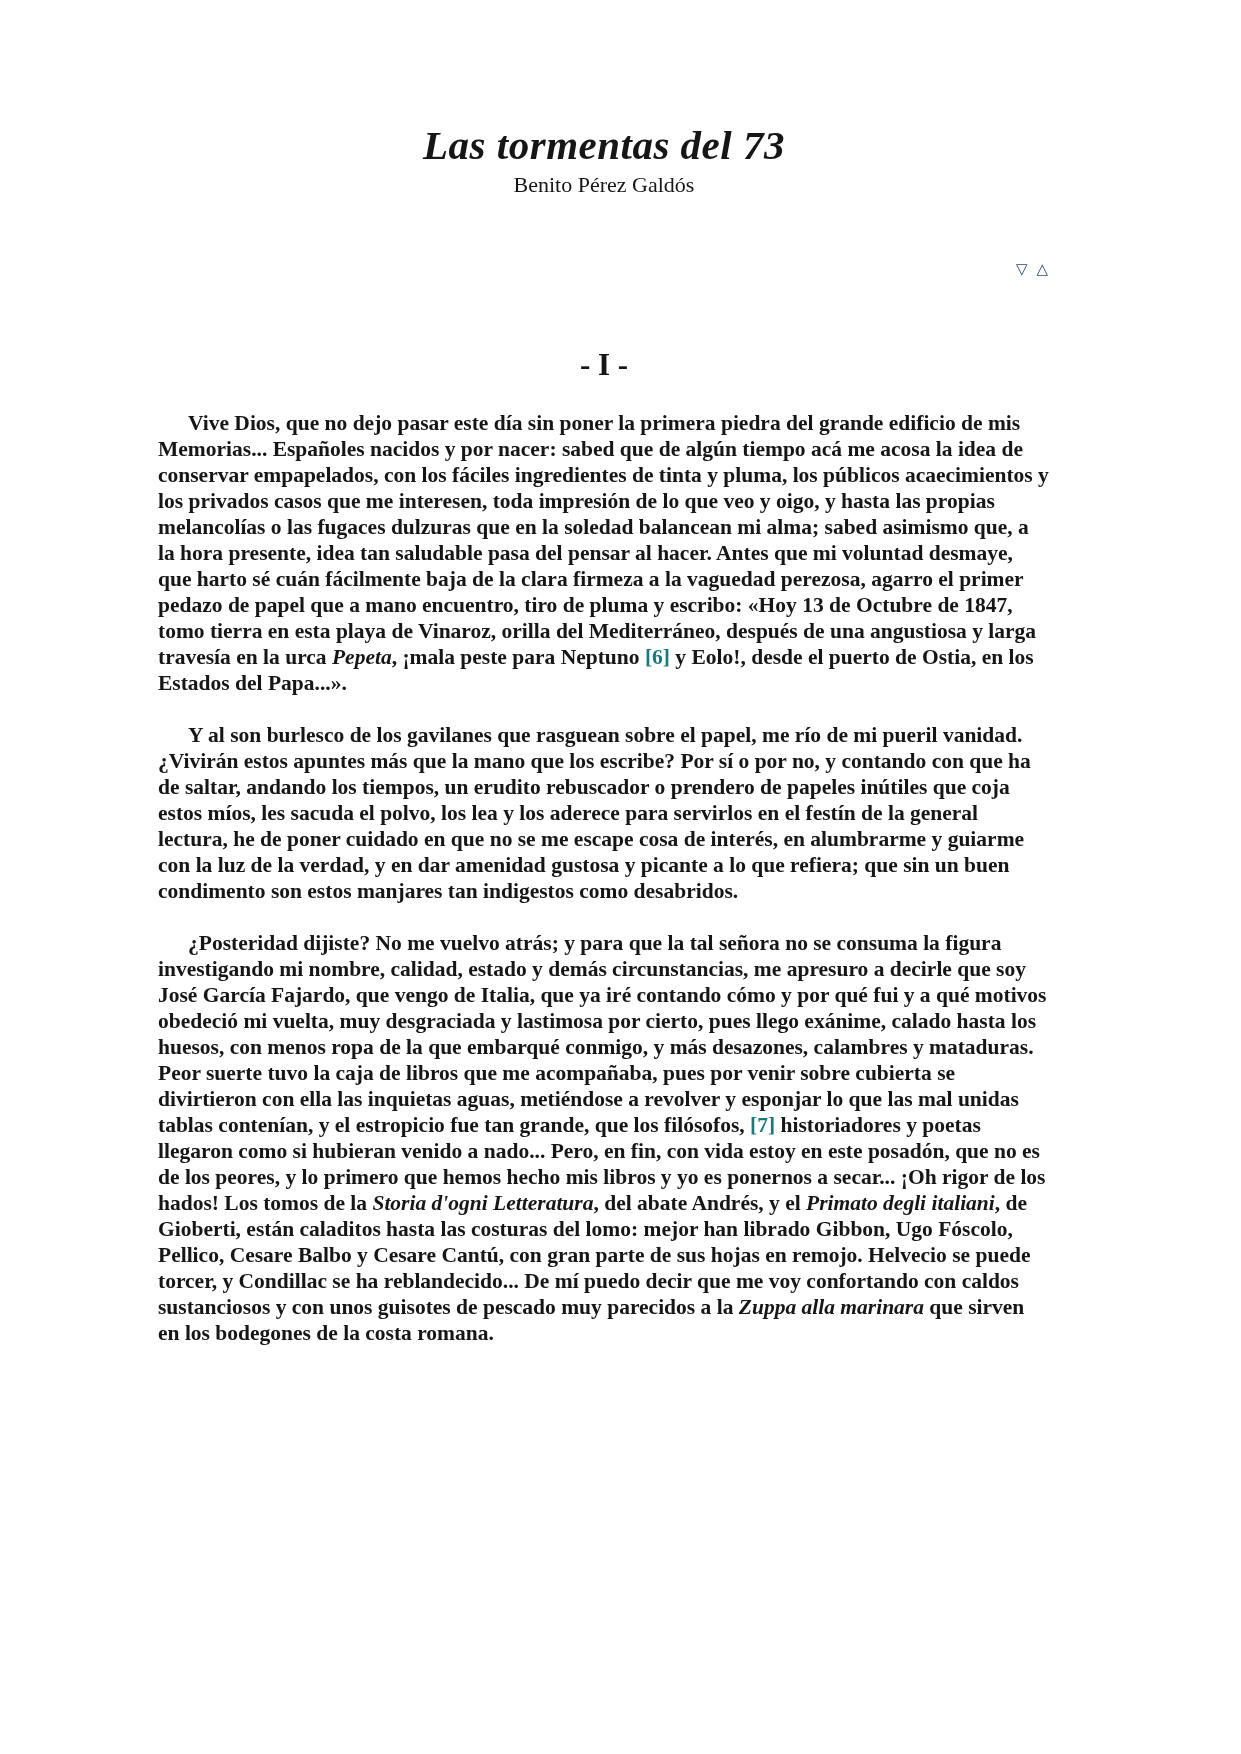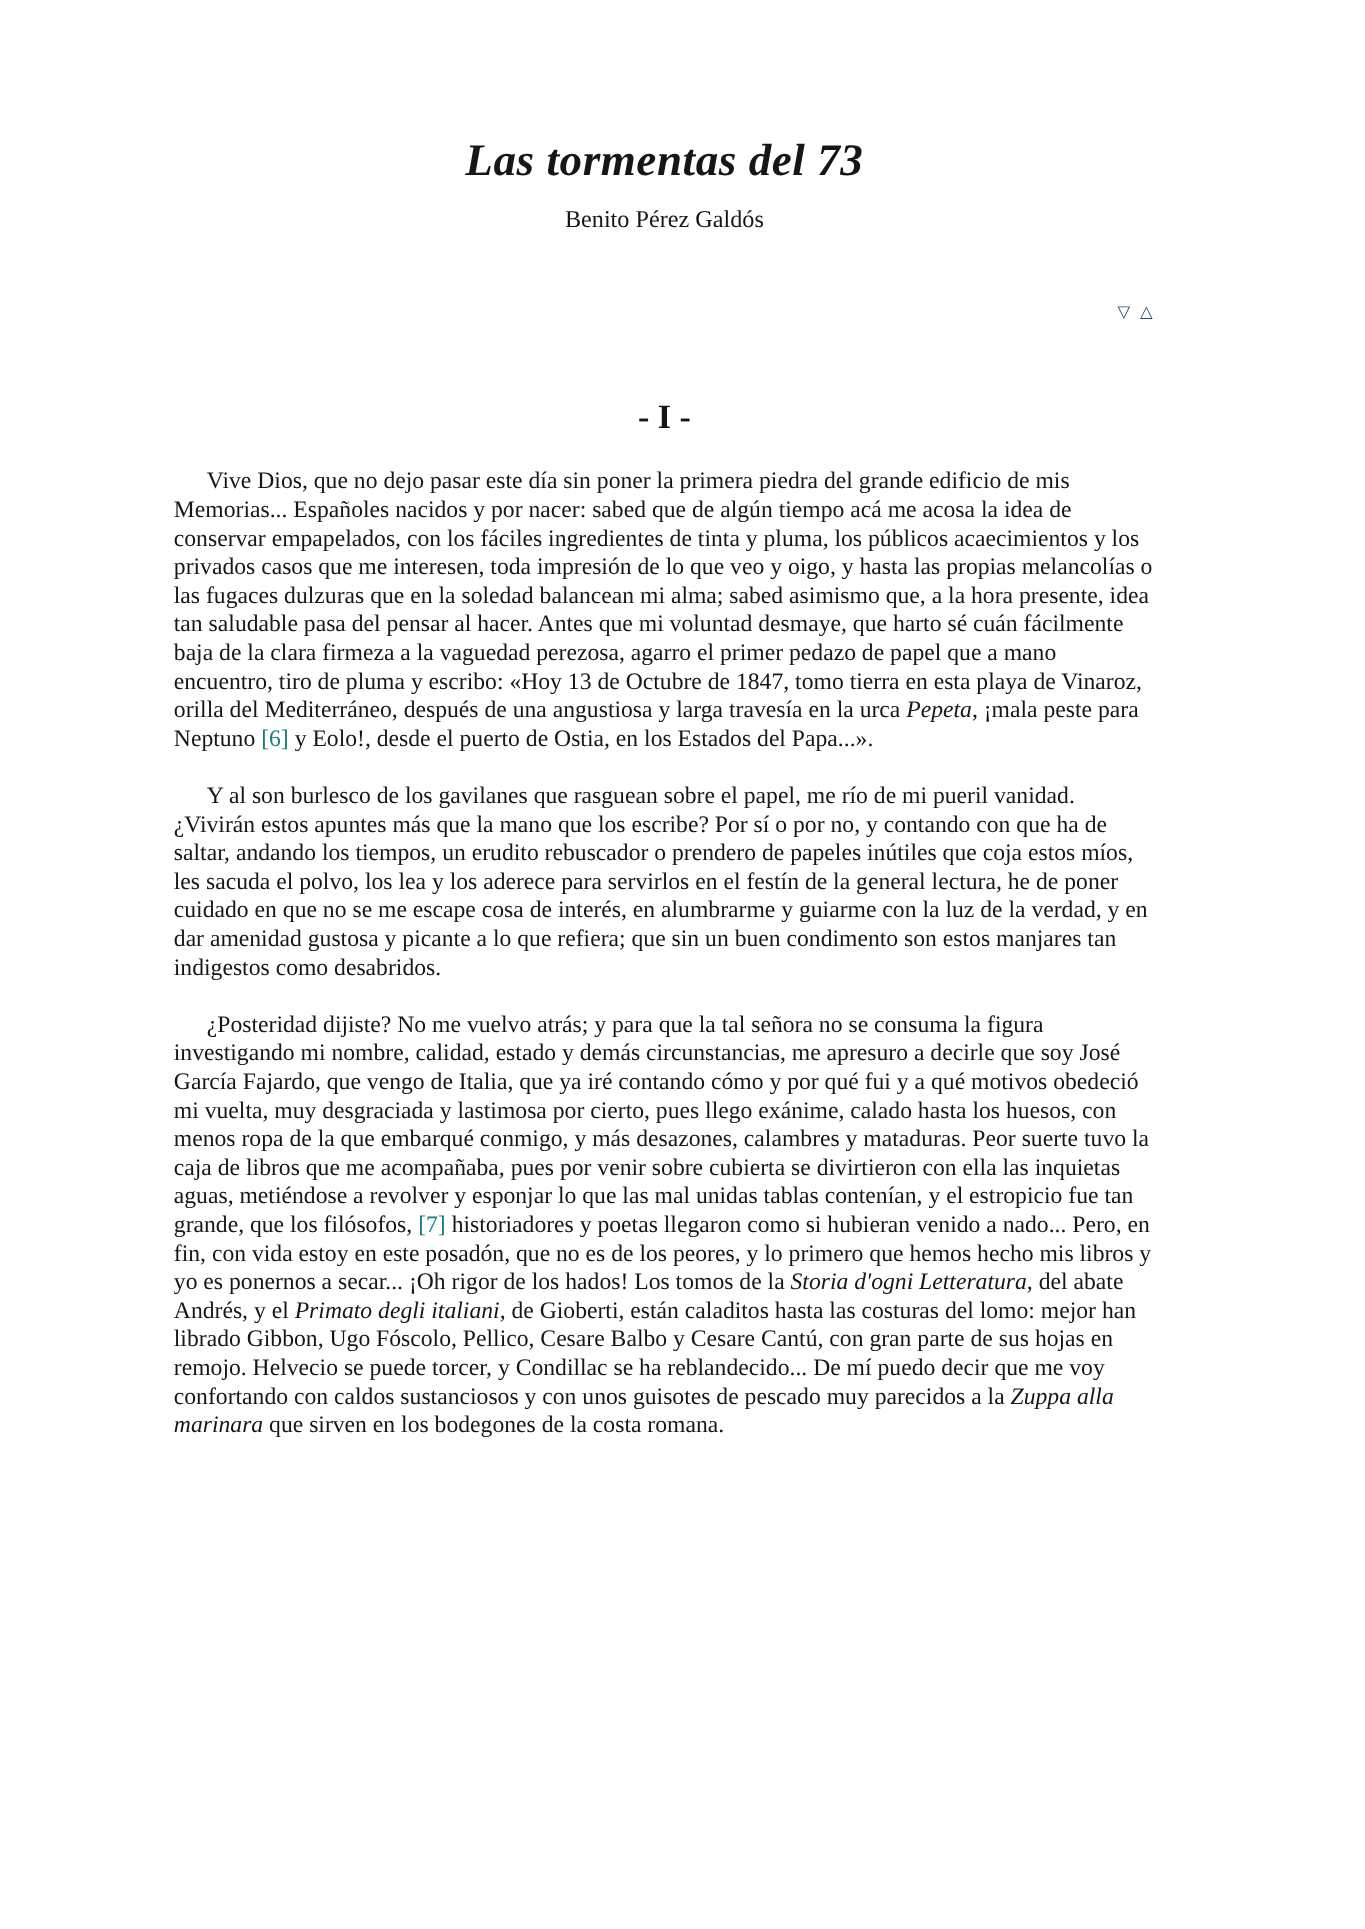--- a/index.html
+++ b/index.html
@@ -19,21 +19,21 @@
   h1.book-title {
     margin: 0;
     text-align: center;
     font-size: 41px;
     line-height: 1.15;
     font-weight: bold;
     font-style: italic;
     letter-spacing: 0.5px;
   }
   .author-line {
-    margin-top: 17px;
+    margin-top: 3px;
     text-align: center;
     font-size: 22px;
     line-height: 26px;
   }
   .section-nav {
     margin-top: 60px;
     text-align: right;
     height: 22px;
     padding-right: 2px;
   }
@@ -46,21 +46,21 @@
     display: inline-block;
     line-height: 22px;
   }
   h2.chapter-heading {
     margin: 66px 0 0 0;
     text-align: center;
     font-size: 31px;
     line-height: 38px;
     font-weight: bold;
   }
-  .chapter-text { margin-top: 0; }
+  .chapter-text { margin-top: 0; font-weight: bold; }
   .chapter-text p {
     margin: 26px 0 0 0;
     font-size: 21.5px;
     line-height: 26px;
     text-indent: 30px;
     text-align: left;
   }
   .chapter-text a.ref-link {
     color: var(--link, #177b7e);
     text-decoration: none;

